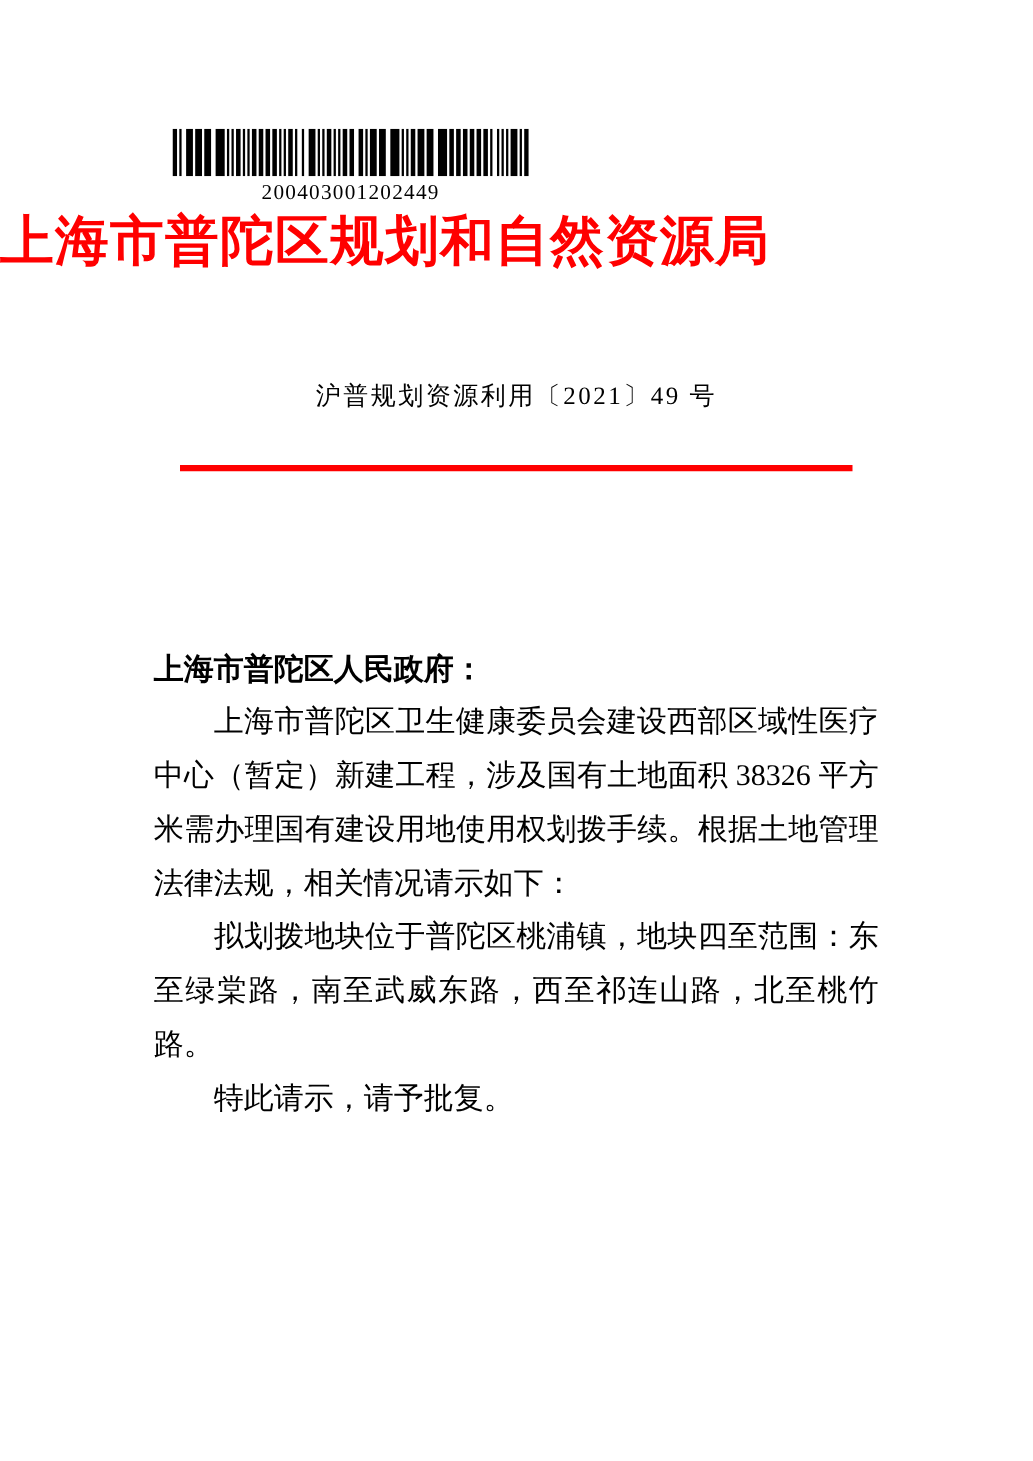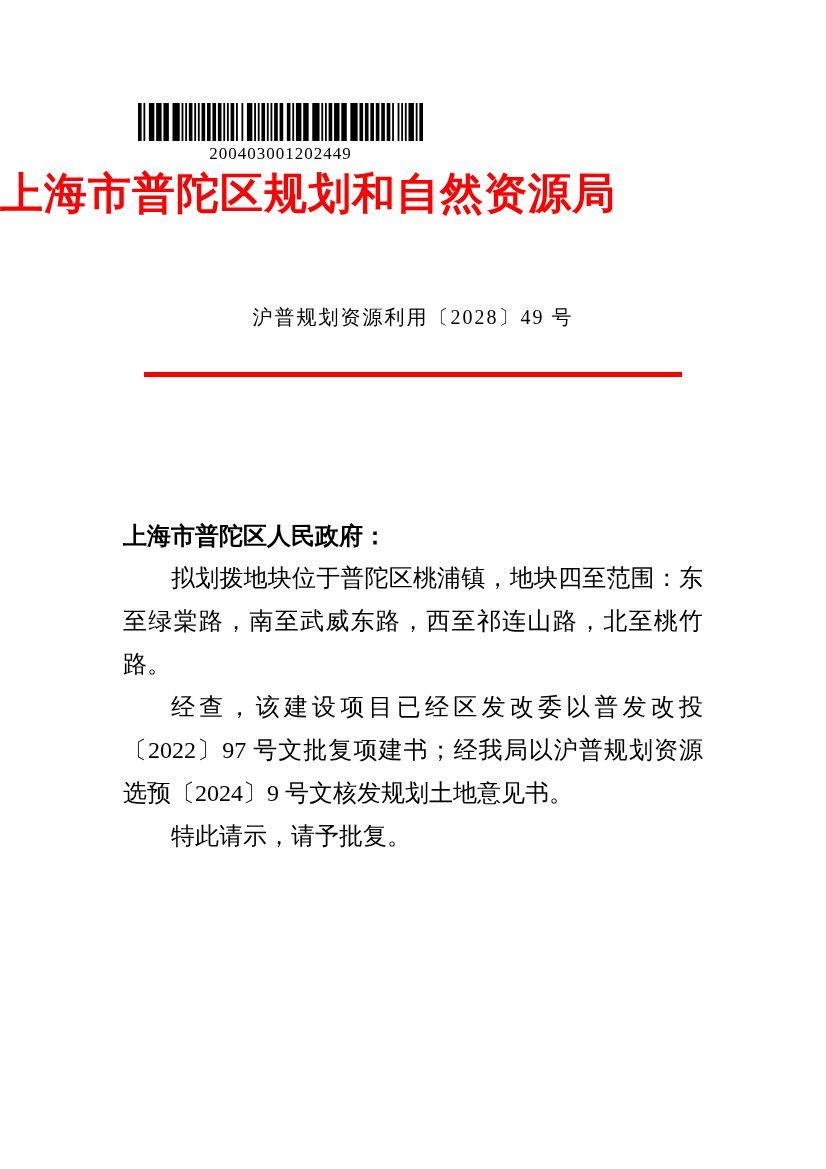--- a/index.html
+++ b/index.html
@@ -171,25 +171,25 @@
           <rect x="149" y="0" width="3" height="10" fill="#000"></rect>
           <rect x="153" y="0" width="1" height="10" fill="#000"></rect>
           <rect x="155" y="0" width="2" height="10" fill="#000"></rect>
         </svg>
       </div>
     <div class="barcode-number">200403001202449</div>
   </div>
 
   <h1 class="agency-title" style="color: rgb(255, 0, 0);">上海市普陀区规划和自然资源局</h1>
 
-  <div class="doc-number">沪普规划资源利用〔2028〕49 号</div>
+  <div class="doc-number">沪普规划资源利用〔2021〕49 号</div>
 
   <div class="red-divider" style="background: rgb(255, 0, 0);"></div>
 
 
   <div class="doc-body">
     <div class="salutation">上海市普陀区人民政府：</div>
+    <p>上海市普陀区卫生健康委员会建设西部区域性医疗中心（暂定）新建工程，涉及国有土地面积 38326 平方米需办理国有建设用地使用权划拨手续。根据土地管理法律法规，相关情况请示如下：</p>
     <p>拟划拨地块位于普陀区桃浦镇，地块四至范围：东至绿棠路，南至武威东路，西至祁连山路，北至桃竹路。</p>
-    <p>经查，该建设项目已经区发改委以普发改投〔2022〕97 号文批复项建书；经我局以沪普规划资源选预〔2024〕9 号文核发规划土地意见书。</p>
     <p>特此请示，请予批复。</p>
   </div>
 
 </div>
 
 </body></html>

